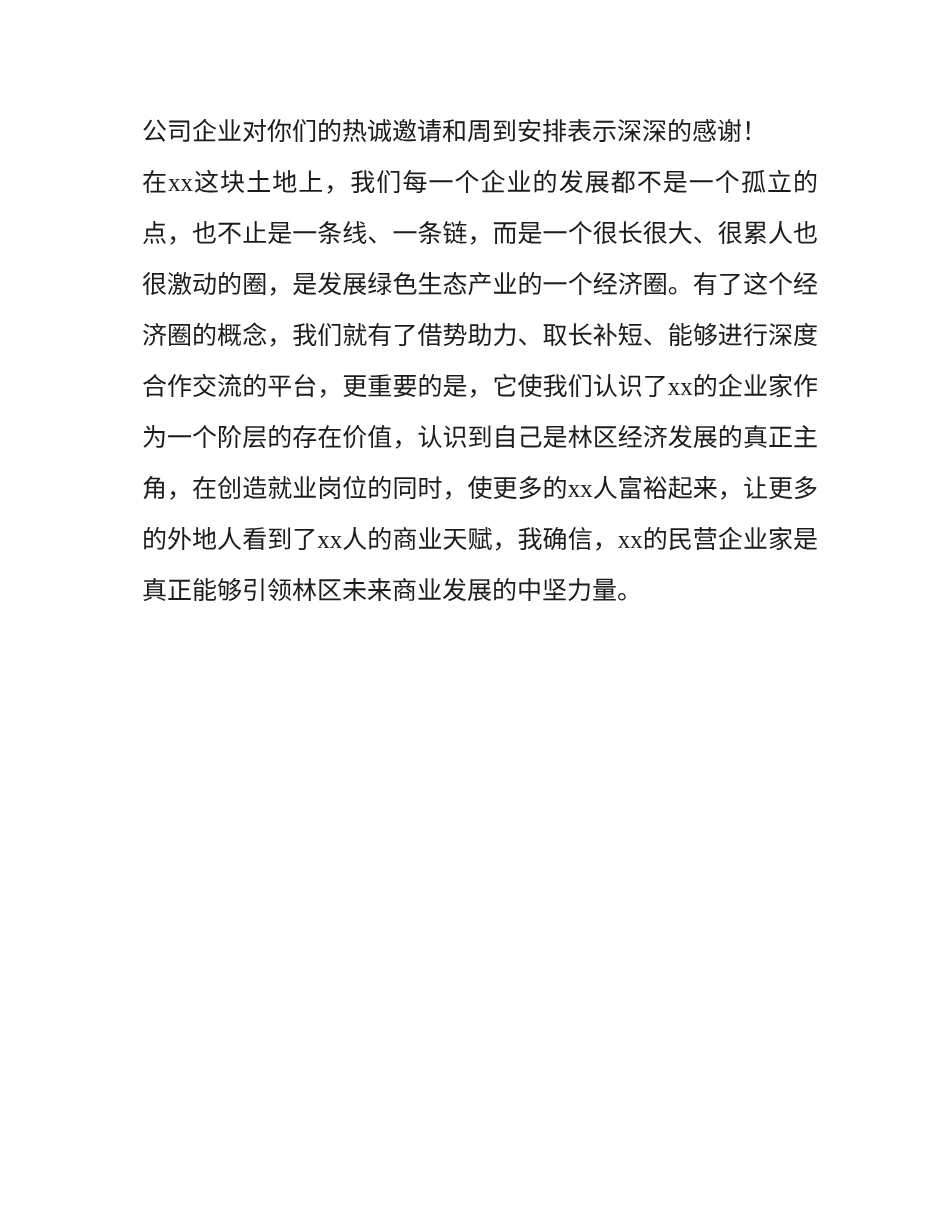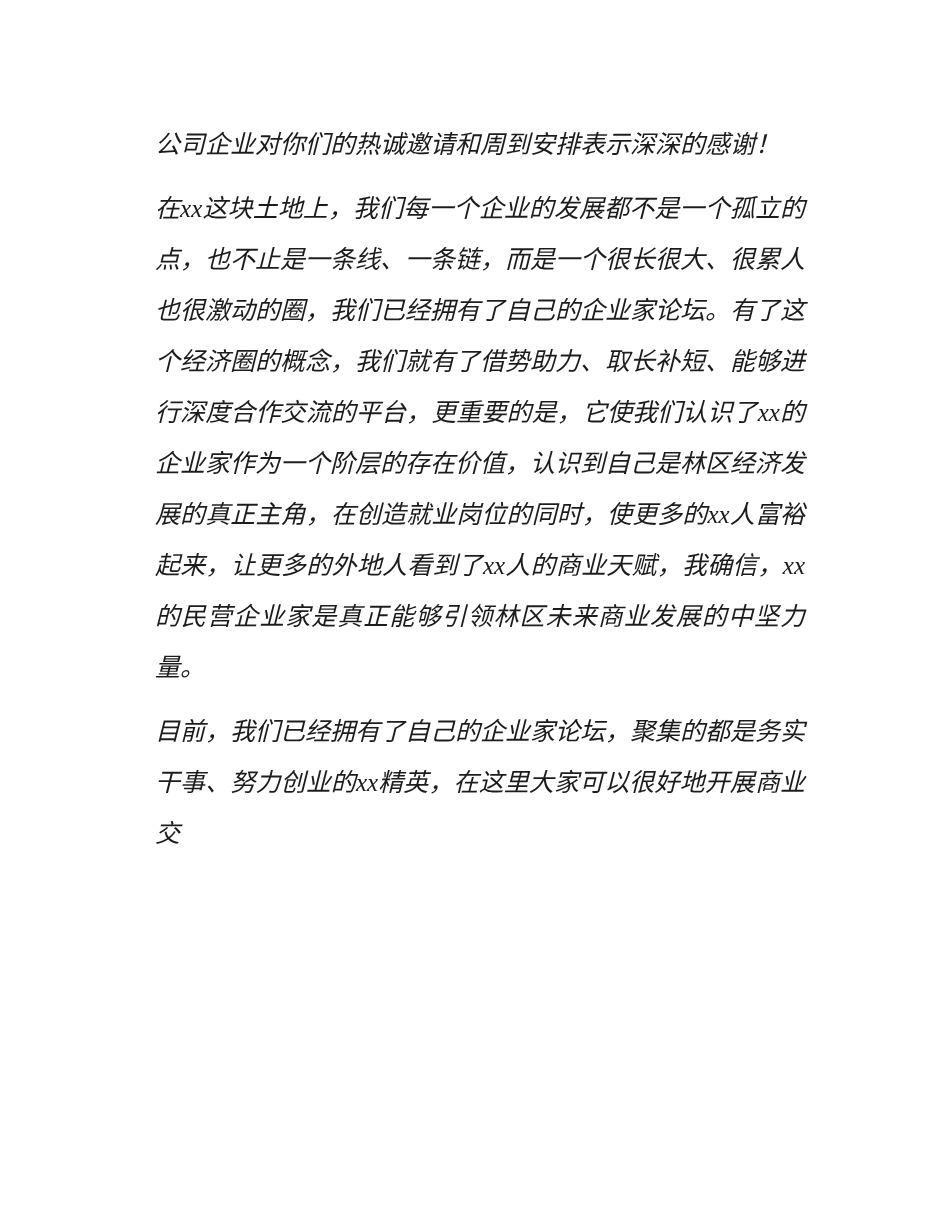--- a/index.html
+++ b/index.html
@@ -26,28 +26,26 @@
       font-family: "Liberation Serif", "DejaVu Serif", serif;
       font-size: 25px;
       line-height: 51px;
       color: #1c1c1c;
       text-align: justify;
       text-justify: inter-character;
       line-break: strict;
       letter-spacing: 0;
     }
     .para {
-      margin: 13px;
+      margin: 0;
       padding: 0;
       text-indent: 0;
-      font-style: italic;
     }
   </style>
 </head>
 <body>
 
 <div class="page">
   <div class="text-block">
     <p class="para">公司企业对你们的热诚邀请和周到安排表示深深的感谢！</p>
-    <p class="para">在xx这块土地上，我们每一个企业的发展都不是一个孤立的点，也不止是一条线、一条链，而是一个很长很大、很累人也很激动的圈，我们已经拥有了自己的企业家论坛。有了这个经济圈的概念，我们就有了借势助力、取长补短、能够进行深度合作交流的平台，更重要的是，它使我们认识了xx的企业家作为一个阶层的存在价值，认识到自己是林区经济发展的真正主角，在创造就业岗位的同时，使更多的xx人富裕起来，让更多的外地人看到了xx人的商业天赋，我确信，xx的民营企业家是真正能够引领林区未来商业发展的中坚力量。</p>
-    <p class="para">目前，我们已经拥有了自己的企业家论坛，聚集的都是务实干事、努力创业的xx精英，在这里大家可以很好地开展商业交</p>
+    <p class="para">在xx这块土地上，我们每一个企业的发展都不是一个孤立的点，也不止是一条线、一条链，而是一个很长很大、很累人也很激动的圈，是发展绿色生态产业的一个经济圈。有了这个经济圈的概念，我们就有了借势助力、取长补短、能够进行深度合作交流的平台，更重要的是，它使我们认识了xx的企业家作为一个阶层的存在价值，认识到自己是林区经济发展的真正主角，在创造就业岗位的同时，使更多的xx人富裕起来，让更多的外地人看到了xx人的商业天赋，我确信，xx的民营企业家是真正能够引领林区未来商业发展的中坚力量。</p>
   </div>
 </div>
 
 </body></html>

